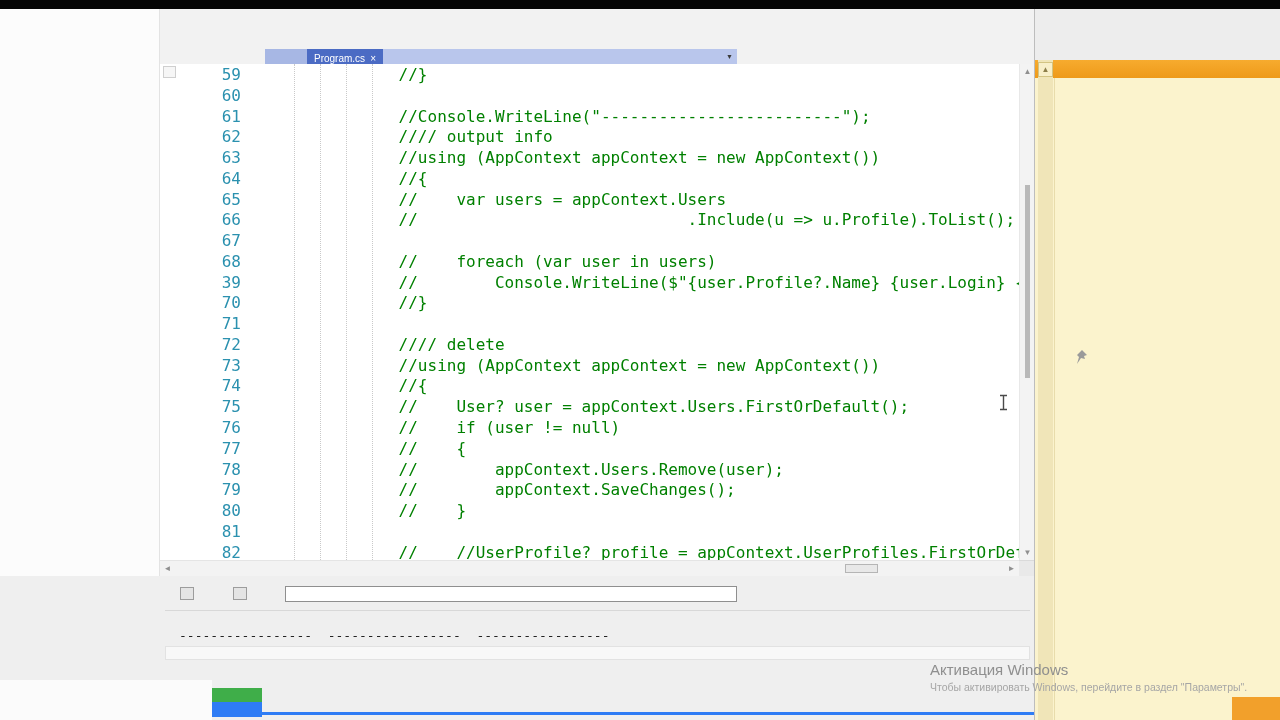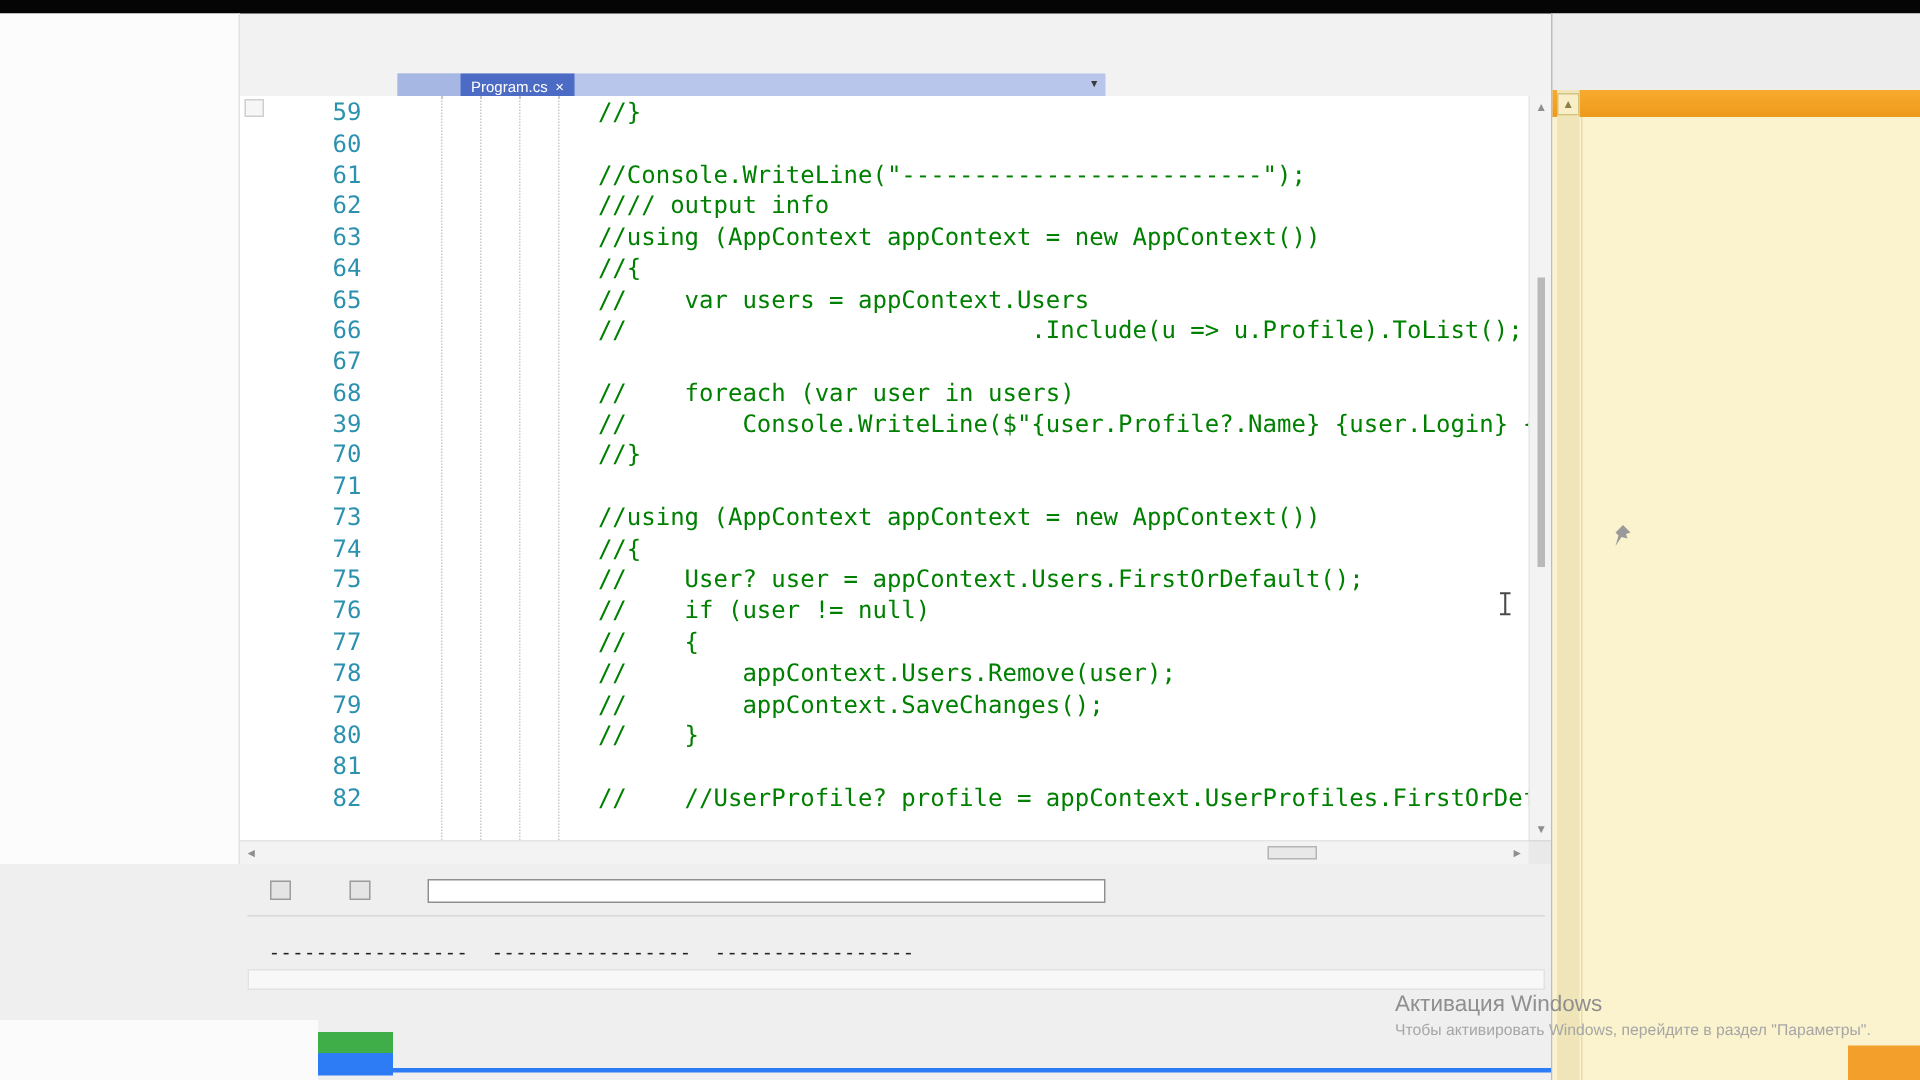--- a/index.html
+++ b/index.html
@@ -97,20 +97,21 @@
         <div class="row"><span class="ln">62</span><span class="code">            //// output info</span></div>
         <div class="row"><span class="ln">63</span><span class="code">            //using (AppContext appContext = new AppContext())</span></div>
         <div class="row"><span class="ln">64</span><span class="code">            //{</span></div>
         <div class="row"><span class="ln">65</span><span class="code">            //    var users = appContext.Users</span></div>
         <div class="row"><span class="ln">66</span><span class="code">            //                            .Include(u =&gt; u.Profile).ToList();</span></div>
         <div class="row"><span class="ln">67</span><span class="code"></span></div>
         <div class="row"><span class="ln">68</span><span class="code">            //    foreach (var user in users)</span></div>
         <div class="row"><span class="ln">39</span><span class="code">            //        Console.WriteLine($"{user.Profile?.Name} {user.Login} {</span></div>
         <div class="row"><span class="ln">70</span><span class="code">            //}</span></div>
         <div class="row"><span class="ln">71</span><span class="code"></span></div>
+        <div class="row"><span class="ln">72</span><span class="code">            //// delete</span></div>
         <div class="row"><span class="ln">73</span><span class="code">            //using (AppContext appContext = new AppContext())</span></div>
         <div class="row"><span class="ln">74</span><span class="code">            //{</span></div>
         <div class="row"><span class="ln">75</span><span class="code">            //    User? user = appContext.Users.FirstOrDefault();</span></div>
         <div class="row"><span class="ln">76</span><span class="code">            //    if (user != null)</span></div>
         <div class="row"><span class="ln">77</span><span class="code">            //    {</span></div>
         <div class="row"><span class="ln">78</span><span class="code">            //        appContext.Users.Remove(user);</span></div>
         <div class="row"><span class="ln">79</span><span class="code">            //        appContext.SaveChanges();</span></div>
         <div class="row"><span class="ln">80</span><span class="code">            //    }</span></div>
         <div class="row"><span class="ln">81</span><span class="code"></span></div>
         <div class="row"><span class="ln">82</span><span class="code">            //    //UserProfile? profile = appContext.UserProfiles.FirstOrDef</span></div>

